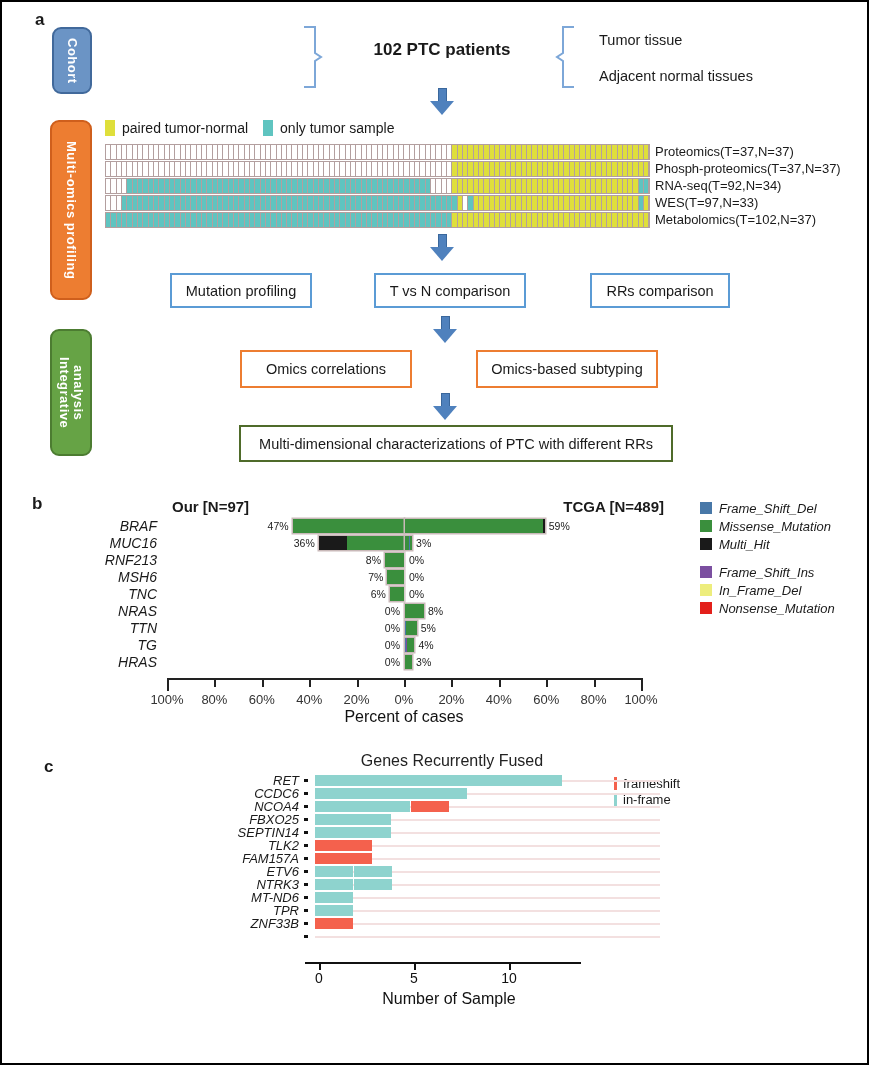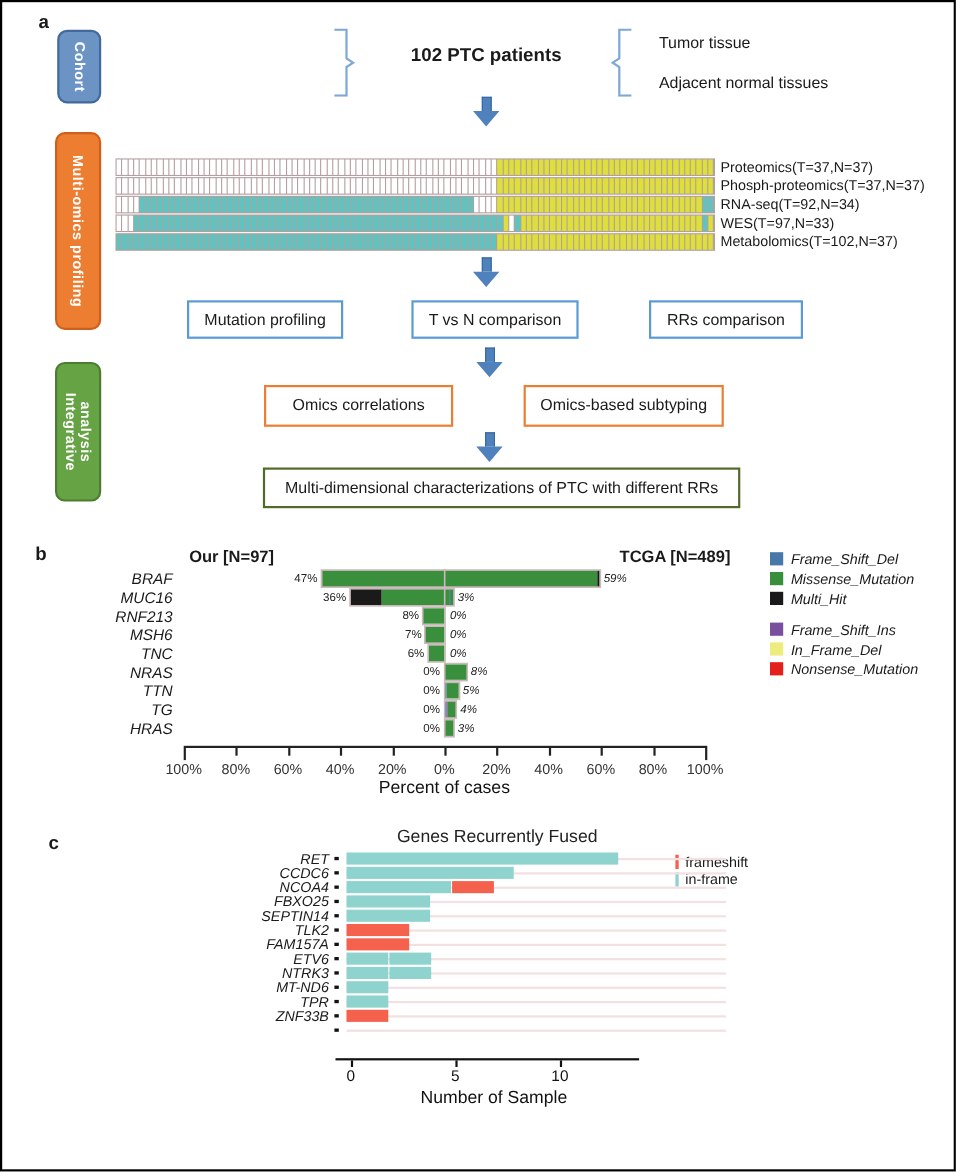--- a/index.html
+++ b/index.html
@@ -38,21 +38,21 @@
   .b-rows{position:absolute;left:25px;top:515px;}
   .b-row{display:flex;align-items:center;height:17px;}
   .b-gene{width:140px;text-align:right;font-style:italic;font-size:14px;padding-right:10px;white-space:nowrap;}
   .b-zone{width:237px;height:17px;display:flex;align-items:center;position:relative;}
   .b-zone.left{justify-content:flex-end;}
   .b-zone.right{justify-content:flex-start;border-left:1px solid #d8cccc;}
   .b-bar{display:flex;height:14px;box-shadow:0 0 0 1.5px #c9b9b9;}
   .b-seg{height:100%;}
   .b-pct{font-size:10.5px;color:#222;white-space:nowrap;}
   .b-zone.left .b-pct{margin-right:4px;}
-  .b-zone.right .b-pct{margin-left:4px;font-style:italic;}
+  .b-zone.right .b-pct{margin-left:4px;}
   .b-legend{position:absolute;left:698px;top:497px;}
   .b-legend-item{display:flex;align-items:center;gap:7px;height:18px;font-size:13px;white-space:nowrap;font-style:italic;}
   .b-legend-sw{width:12px;height:12px;flex:0 0 12px;}
   .b-legend-gap{height:10px;}
   .b-axis{position:absolute;left:165px;top:676px;width:476px;border-top:2px solid #222;}
   .b-tick{position:absolute;width:2px;background:#222;top:0;}
   .b-ticklab{position:absolute;top:12px;width:52px;margin-left:-26px;text-align:center;font-size:13px;color:#333;}
   .b-xlabel{position:absolute;left:302px;top:706px;width:200px;text-align:center;font-size:16px;color:#111;}
   
   .c-title{position:absolute;left:300px;top:750px;width:300px;text-align:center;font-size:16px;color:#222;}
@@ -96,20 +96,26 @@
   <div class="tissue" style="top:30px">Tumor tissue</div>
   <div class="tissue" style="top:66px">Adjacent normal tissues</div>
 
   <div class="arrow" style="left:427px;top:86px">
     <div class="arrow-stem"></div>
       <div class="arrow-head"></div>
   </div>
 
   <div class="vside omics">Multi-omics profiling</div>
 
+  <div class="sglegend">
+    <span class="sgsw" style="background: rgb(223, 223, 59);"></span>
+    <span>paired tumor-normal</span>
+    <span class="sgsw" style="margin-left: 8px; background: rgb(95, 196, 192);"></span>
+    <span>only tumor sample</span>
+  </div>
 
   <div class="sg">
       <div class="sg-row">
         <div class="sg-cell" style="background: rgb(255, 255, 255);"></div>
         <div class="sg-cell" style="background: rgb(255, 255, 255);"></div>
         <div class="sg-cell" style="background: rgb(255, 255, 255);"></div>
         <div class="sg-cell" style="background: rgb(255, 255, 255);"></div>
         <div class="sg-cell" style="background: rgb(255, 255, 255);"></div>
         <div class="sg-cell" style="background: rgb(255, 255, 255);"></div>
         <div class="sg-cell" style="background: rgb(255, 255, 255);"></div>

